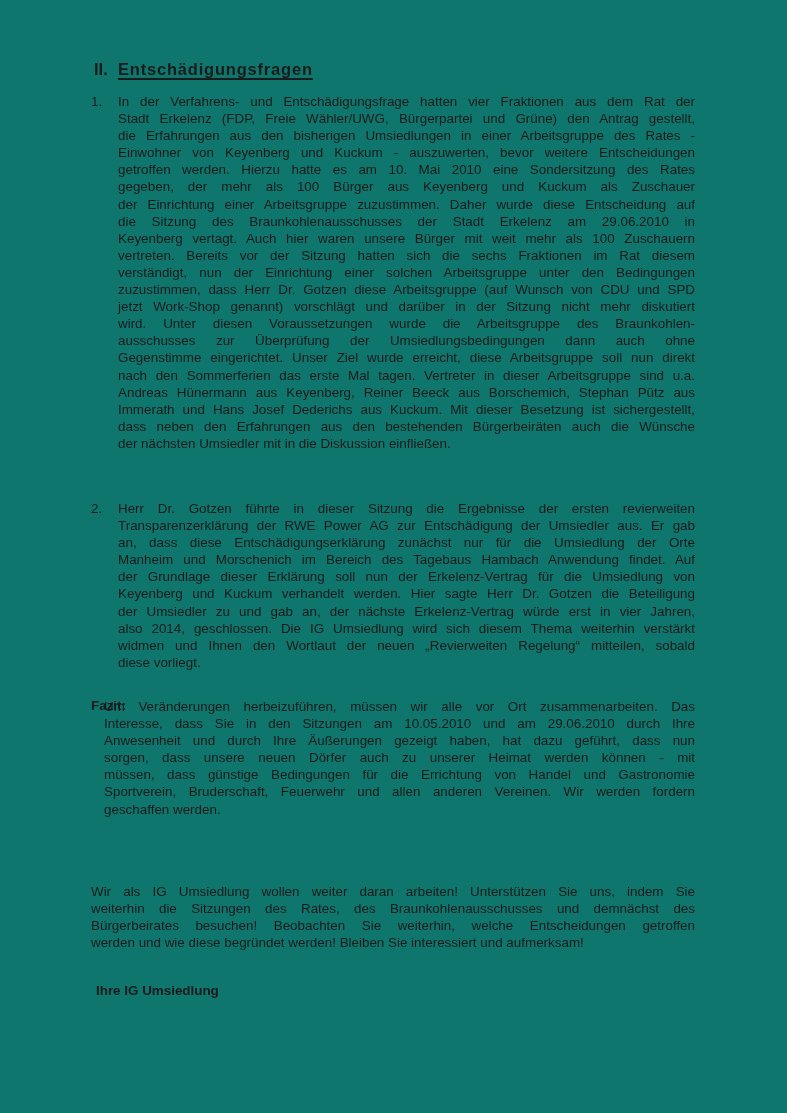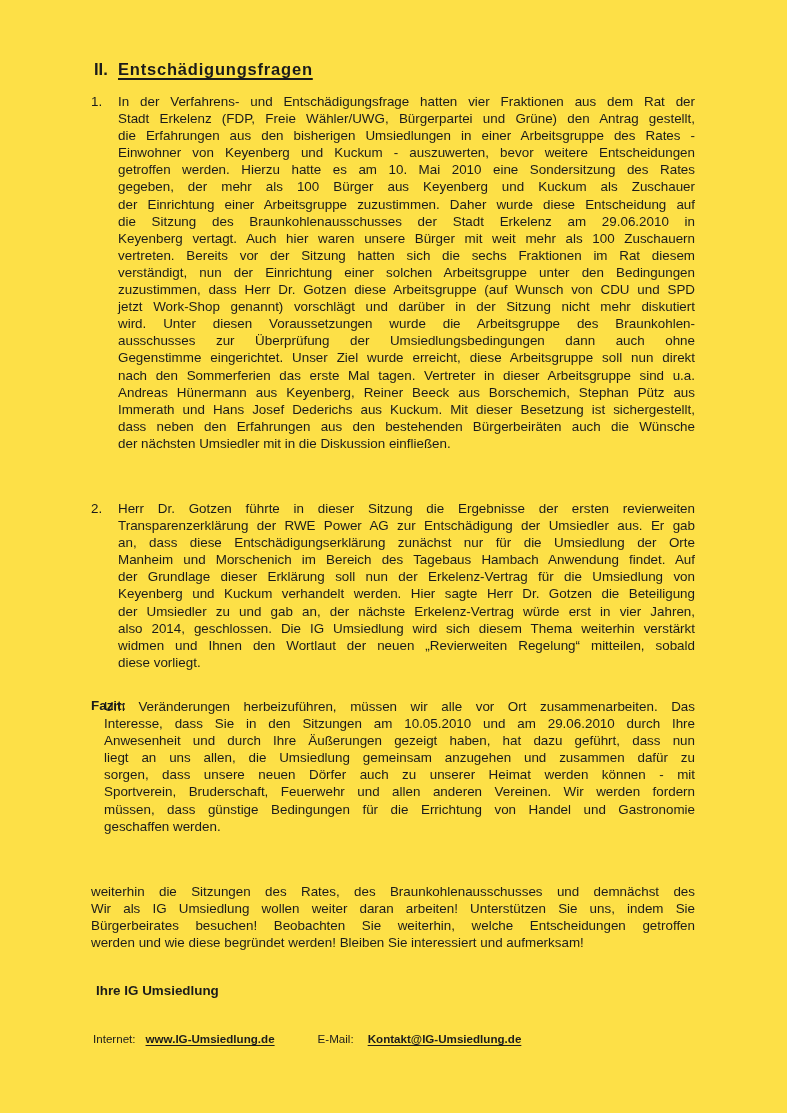--- a/index.html
+++ b/index.html
@@ -1,20 +1,20 @@
 <!DOCTYPE html>
 <html><head>
 <meta charset="utf-8">
 <style>
   * { margin: 0; padding: 0; box-sizing: border-box; }
   html, body { width: 787px; height: 1113px; }
   body { background: #ffffff; overflow: hidden; }
   .page {
     position: absolute; inset: 0;
-    background: #fde047;
+    background: #0f766e;
     color: #1b1b1b;
     font-family: "Liberation Sans", "DejaVu Sans", sans-serif;
     font-size: 13.4px;
     filter: blur(0.2px);
   }
   .heading {
     position: absolute; top: 60px; left: 94px;
     font-weight: 700; font-size: 16.5px; letter-spacing: 0.8px;
     white-space: nowrap;
   }
@@ -102,33 +102,29 @@
         <div class="line">diese vorliegt.</div>
     </div>
   </div>
 
   <div class="fazit-label">Fazit:</div>
 
   <div class="fazit-body lines">
     <div class="line">Um Veränderungen herbeizuführen, müssen wir alle vor Ort zusammenarbeiten. Das</div>
       <div class="line">Interesse, dass Sie in den Sitzungen am 10.05.2010 und am 29.06.2010 durch Ihre</div>
       <div class="line">Anwesenheit und durch Ihre Äußerungen gezeigt haben, hat dazu geführt, dass nun</div>
-      <div class="line">liegt an uns allen, die Umsiedlung gemeinsam anzugehen und zusammen dafür zu</div>
       <div class="line">sorgen, dass unsere neuen Dörfer auch zu unserer Heimat werden können - mit</div>
+      <div class="line">müssen, dass günstige Bedingungen für die Errichtung von Handel und Gastronomie</div>
       <div class="line">Sportverein, Bruderschaft, Feuerwehr und allen anderen Vereinen. Wir werden fordern</div>
-      <div class="line">müssen, dass günstige Bedingungen für die Errichtung von Handel und Gastronomie</div>
       <div class="line">geschaffen werden.</div>
   </div>
 
   <div class="closing lines">
-    <div class="line">weiterhin die Sitzungen des Rates, des Braunkohlenausschusses und demnächst des</div>
-      <div class="line">Wir als IG Umsiedlung wollen weiter daran arbeiten! Unterstützen Sie uns, indem Sie</div>
+    <div class="line">Wir als IG Umsiedlung wollen weiter daran arbeiten! Unterstützen Sie uns, indem Sie</div>
+      <div class="line">weiterhin die Sitzungen des Rates, des Braunkohlenausschusses und demnächst des</div>
       <div class="line">Bürgerbeirates besuchen! Beobachten Sie weiterhin, welche Entscheidungen getroffen</div>
       <div class="line">werden und wie diese begründet werden! Bleiben Sie interessiert und aufmerksam!</div>
   </div>
 
   <div class="signature">Ihre IG Umsiedlung</div>
 
-  <div class="footer">
-    <span class="lbl">Internet:</span><span class="link link-internet">www.IG-Umsiedlung.de</span><span class="lbl lbl-email">E-Mail:</span><span class="link link-email">Kontakt@IG-Umsiedlung.de</span>
-  </div>
 
 </div>
 
 </body></html>

